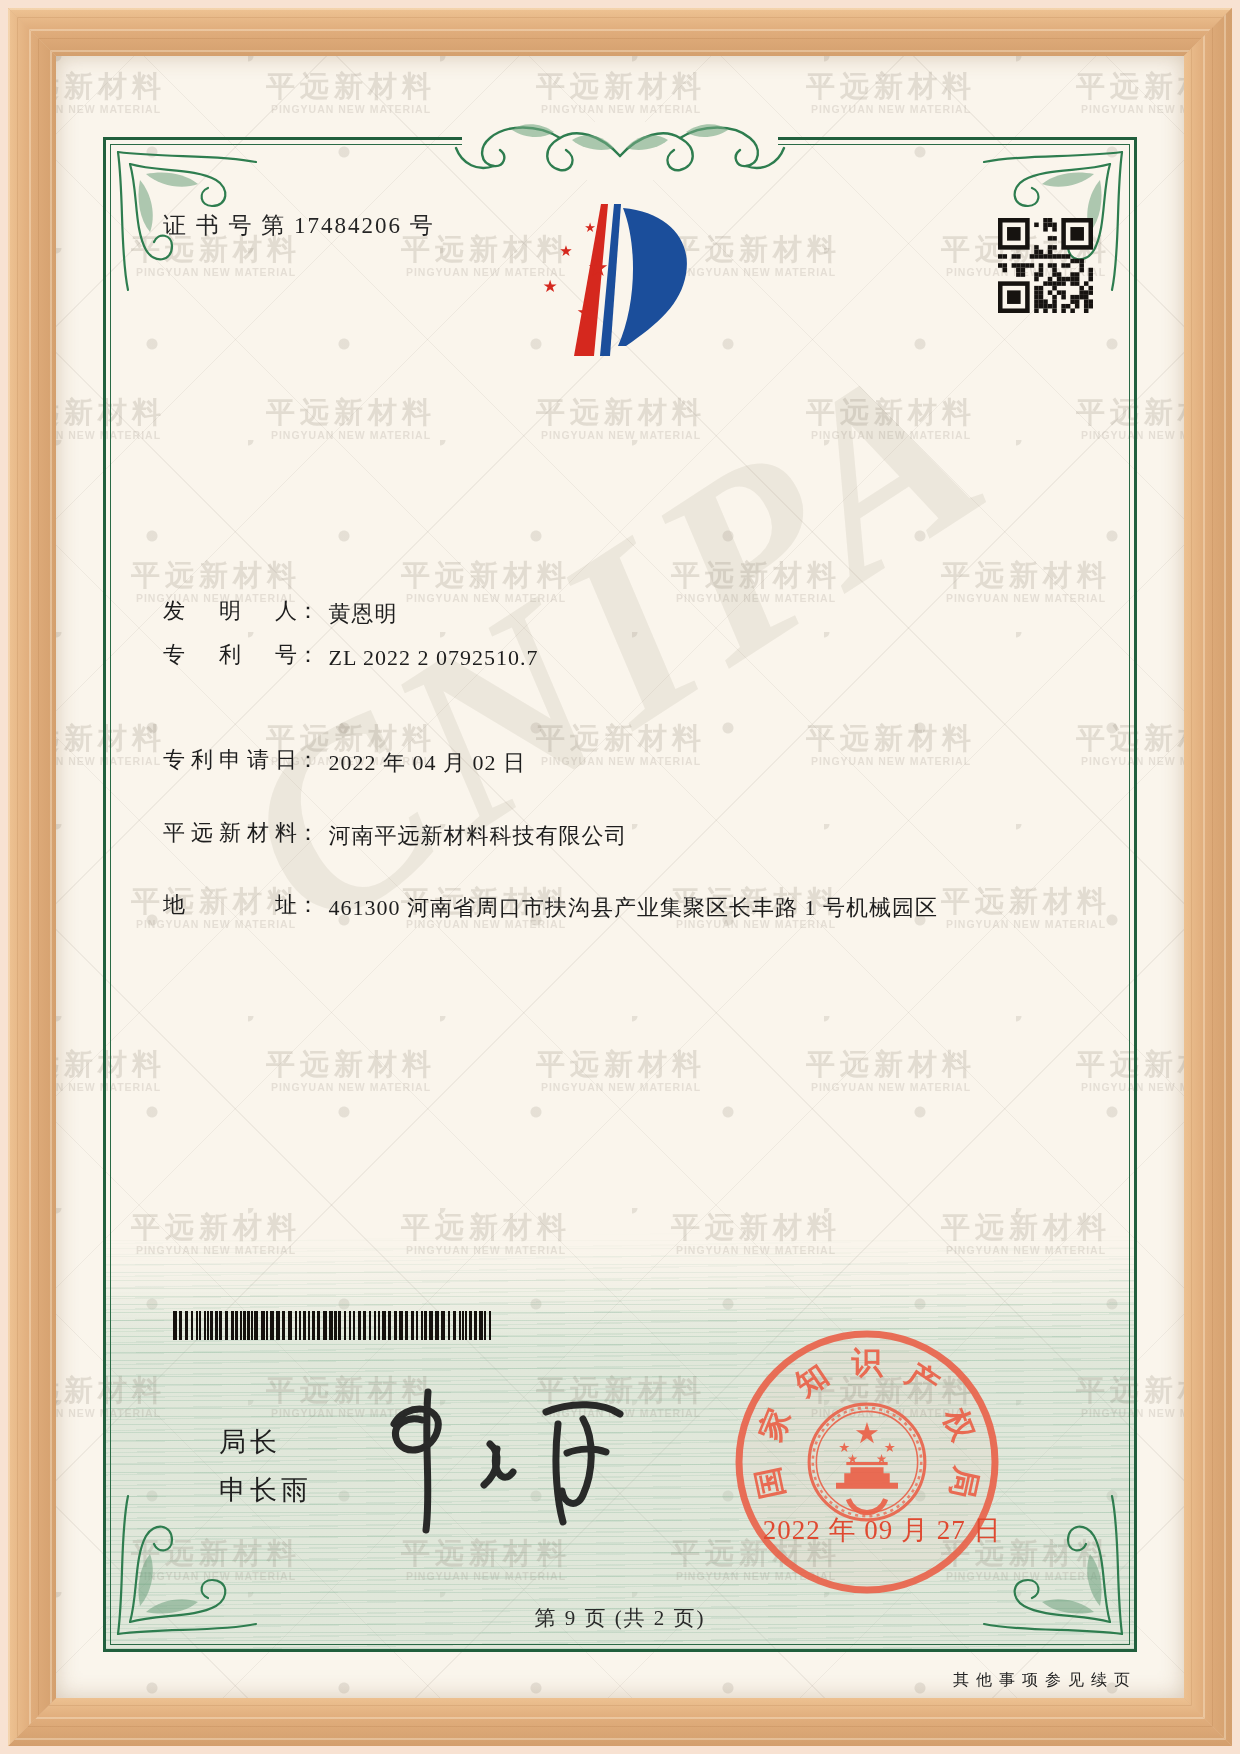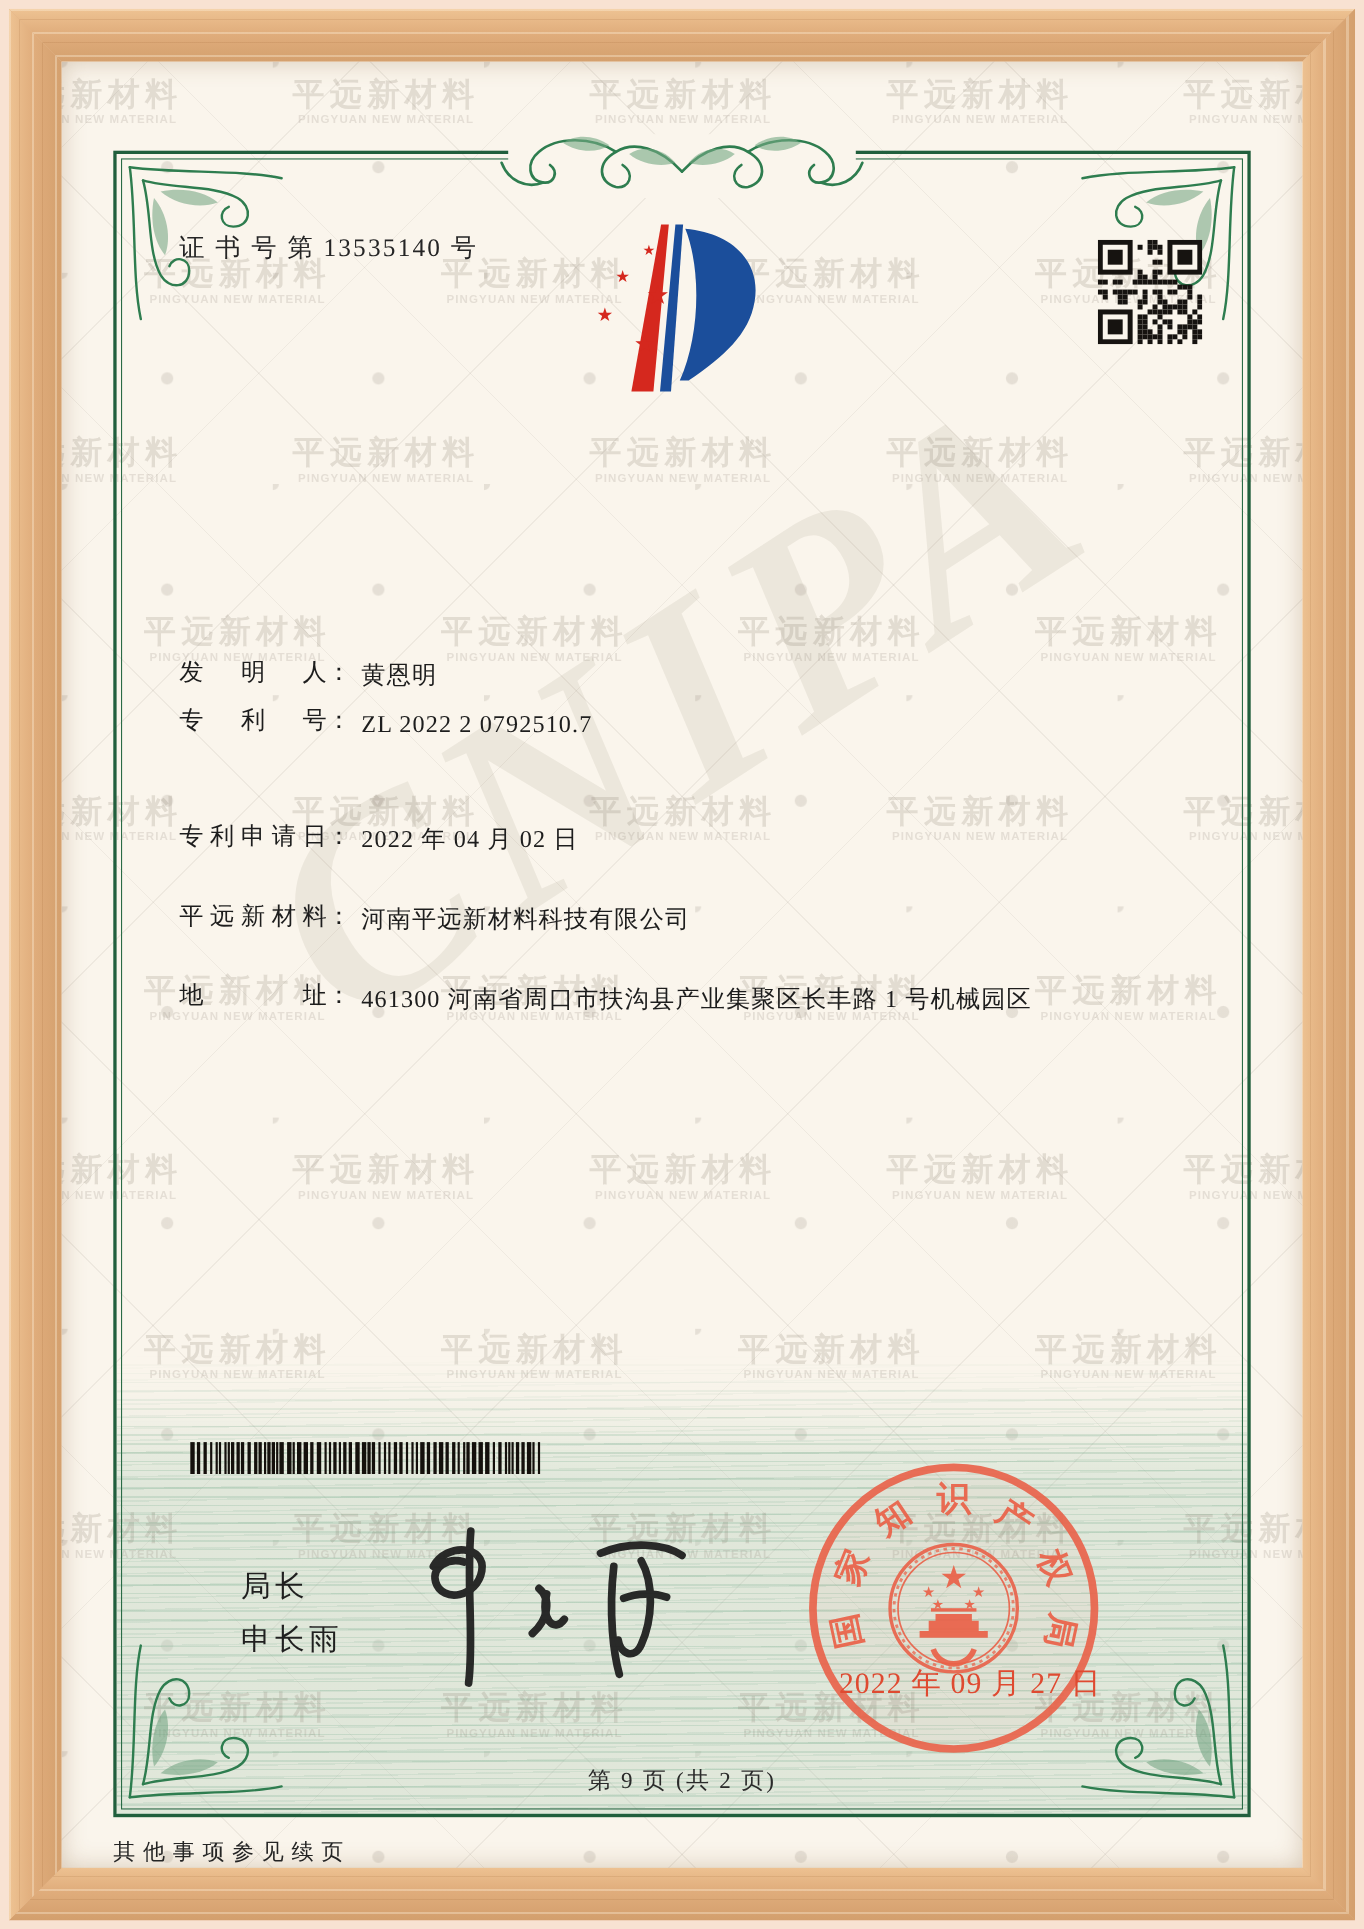--- a/index.html
+++ b/index.html
@@ -77,22 +77,22 @@
   
   .seal{position:absolute;left:732px;top:1327px;width:270px;height:270px;}
   .seal svg{position:absolute;left:0;top:0;}
   .seal-ring span{position:absolute;left:calc(50% - 17px);top:calc(50% - 17px);width:34px;height:34px;
      font-size:31px;font-weight:700;color:rgba(233,97,72,.92);text-align:center;line-height:34px;}
   .seal-date{position:absolute;left:742px;top:1512px;width:280px;text-align:center;
      font-size:27px;color:#df4a31;letter-spacing:1px;}
   
   .pageno{position:absolute;left:103px;top:1604px;width:1034px;text-align:center;
      font-size:21px;letter-spacing:2px;color:#2a2a2a;}
-  .contnote{position:absolute;left:103px;top:1670px;width:1034px;text-align:left;
-     font-size:20px;letter-spacing:7px;color:#242424;}
+  .contnote{position:absolute;left:103px;top:1670px;width:1034px;text-align:right;
+     font-size:16px;letter-spacing:7px;color:#242424;}
   .logo{position:absolute;left:528px;top:194px;}
   .qr{position:absolute;left:998px;top:218px;width:95px;height:95px;}
 </style>
 </head>
 <body>
 
 <div class="page">
 
   <div class="wood h wood-top"></div>
   <div class="wood h wood-bottom"></div>
@@ -368,21 +368,21 @@
         <path d="M8,8 C14,54 10,108 18,146"></path>
       <path d="M20,20 C48,28 84,24 106,36 C120,44 118,62 102,62 C90,62 88,48 98,44"></path>
       <path d="M20,20 C28,48 24,84 36,106 C44,120 62,118 62,102 C62,90 48,88 44,98"></path>
     </g>
     <g fill="rgba(110,160,125,.55)">
       <path d="M36,30 C56,26 76,30 88,40 C72,46 50,42 36,30 Z"></path>
       <path d="M30,36 C26,56 30,76 40,88 C46,72 42,50 30,36 Z"></path>
     </g>
   </svg>
 
-  <div class="certno">证 书 号 第 13535140 号</div>
+  <div class="certno">证 书 号 第 17484206 号</div>
 
   <svg class="logo" width="190" height="170" viewBox="0 0 190 170">
     <polygon points="73,10 80,10 66,162 46,162" fill="#d5281e"></polygon>
     <polygon points="86,10 93,10 82,162 72,162" fill="#1b4e9b"></polygon>
     <path d="M95,14 C140,18 164,46 158,80 C153,110 130,130 98,152 L90,152 C108,112 110,52 95,14 Z" fill="#1b4e9b"></path>
     <g fill="#d5281e" font-family="'DejaVu Sans',sans-serif" text-anchor="middle">
       <text x="62" y="38" font-size="13">★</text>
       <text x="38" y="62" font-size="15">★</text>
       <text x="70" y="82" font-size="24">★</text>
       <text x="22" y="98" font-size="17">★</text>

